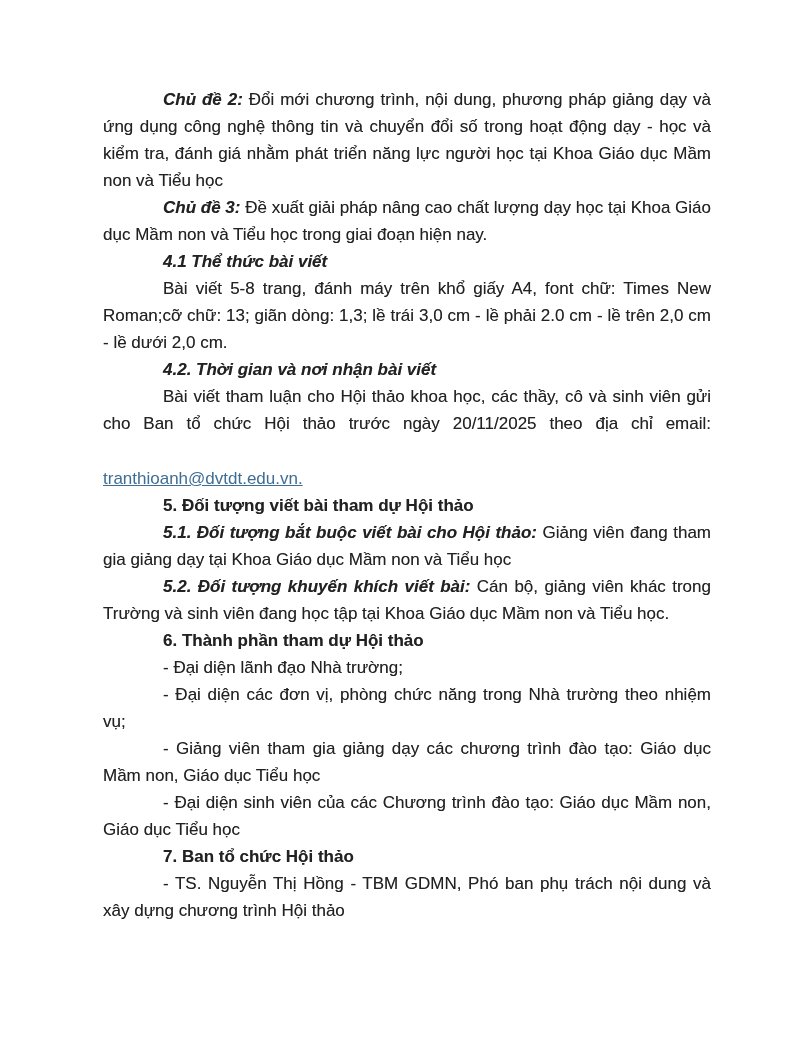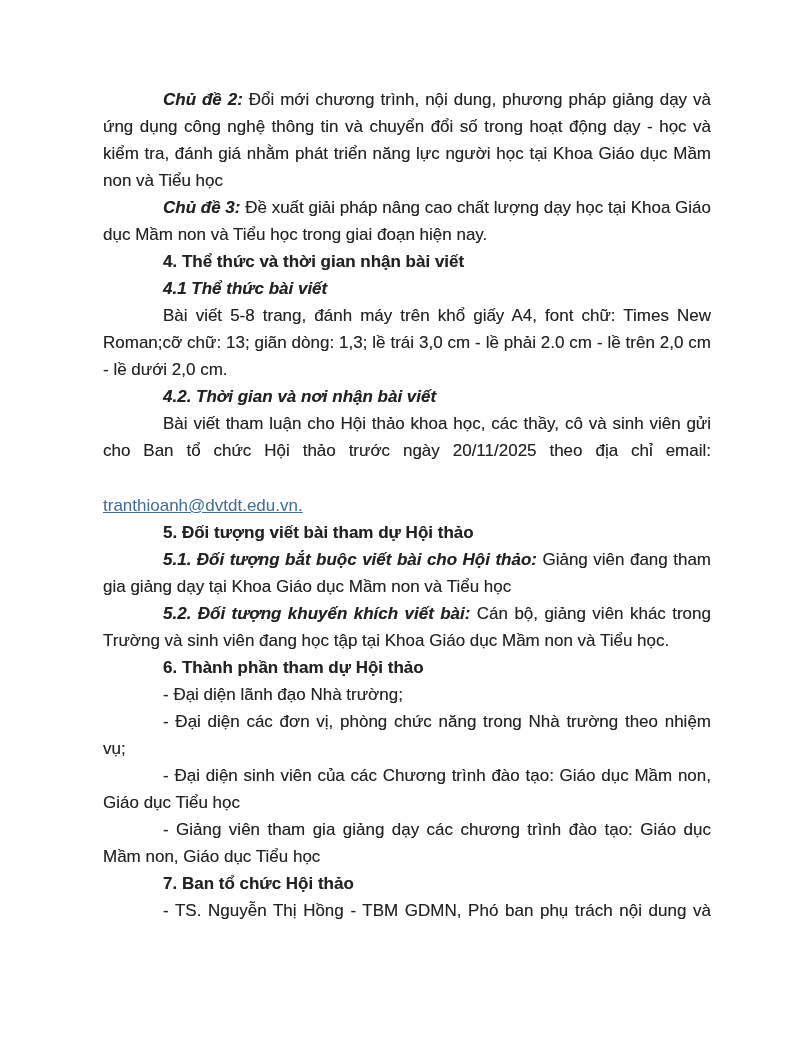--- a/index.html
+++ b/index.html
@@ -57,21 +57,20 @@
 </head>
 <body>
 
 <div class="page">
   <div class="content">
 
     <p><span class="lead">Chủ đề 2:</span><span> Đổi mới chương trình, nội dung, phương pháp giảng dạy và ứng dụng công nghệ thông tin và chuyển đổi số trong hoạt động dạy - học và kiểm tra, đánh giá nhằm phát triển năng lực người học tại Khoa Giáo dục Mầm non và Tiểu học</span></p>
 
     <p><span class="lead">Chủ đề 3:</span><span> Đề xuất giải pháp nâng cao chất lượng dạy học tại Khoa Giáo dục Mầm non và Tiểu học trong giai đoạn hiện nay.</span></p>
 
-    <p class="h">4. Thể thức và thời gian nhận bài viết</p>
 
     <p class="hi">4.1 Thể thức bài viết</p>
 
     <p>Bài viết 5-8 trang, đánh máy trên khổ giấy A4, font chữ: Times New Roman;cỡ chữ: 13; giãn dòng: 1,3; lề trái 3,0 cm - lề phải 2.0 cm - lề trên 2,0 cm - lề dưới 2,0 cm.</p>
 
     <p class="hi">4.2. Thời gian và nơi nhận bài viết</p>
 
     <p class="stretch">Bài viết tham luận cho Hội thảo khoa học, các thầy, cô và sinh viên gửi cho Ban tổ chức Hội thảo trước ngày 20/11/2025 theo địa chỉ email:</p>
 
     <p class="email-line"><a class="email" href="#">tranthioanh@dvtdt.edu.vn.</a></p>
@@ -79,24 +78,24 @@
     <p class="h">5. Đối tượng viết bài tham dự Hội thảo</p>
 
     <p><span class="lead">5.1. Đối tượng bắt buộc viết bài cho Hội thảo:</span><span> Giảng viên đang tham gia giảng dạy tại Khoa Giáo dục Mầm non và Tiểu học</span></p>
 
     <p><span class="lead">5.2. Đối tượng khuyến khích viết bài:</span><span> Cán bộ, giảng viên khác trong Trường và sinh viên đang học tập tại Khoa Giáo dục Mầm non và Tiểu học.</span></p>
 
     <p class="h">6. Thành phần tham dự Hội thảo</p>
 
     <p>- Đại diện lãnh đạo Nhà trường;</p>
     <p>- Đại diện các đơn vị, phòng chức năng trong Nhà trường theo nhiệm vụ;</p>
+    <p>- Giảng viên tham gia giảng dạy các chương trình đào tạo: Giáo dục Mầm non, Giáo dục Tiểu học</p>
     <p>- Đại diện sinh viên của các Chương trình đào tạo: Giáo dục Mầm non, Giáo dục Tiểu học</p>
-    <p>- Giảng viên tham gia giảng dạy các chương trình đào tạo: Giáo dục Mầm non, Giáo dục Tiểu học</p>
 
     <p class="h">7. Ban tổ chức Hội thảo</p>
 
 
-    <p>- TS. Nguyễn Thị Hồng - TBM GDMN, Phó ban phụ trách nội dung và xây dựng chương đồng Hội thảo</p>
+    <p>- TS. Nguyễn Thị Hồng - TBM GDMN, Phó ban phụ trách nội dung và xây dựng chương trình Hội thảo</p>
 
     <p class="hi">7.2. Hội đồng thẩm định bài viết</p>
 
   </div>
 </div>
 
 </body></html>

